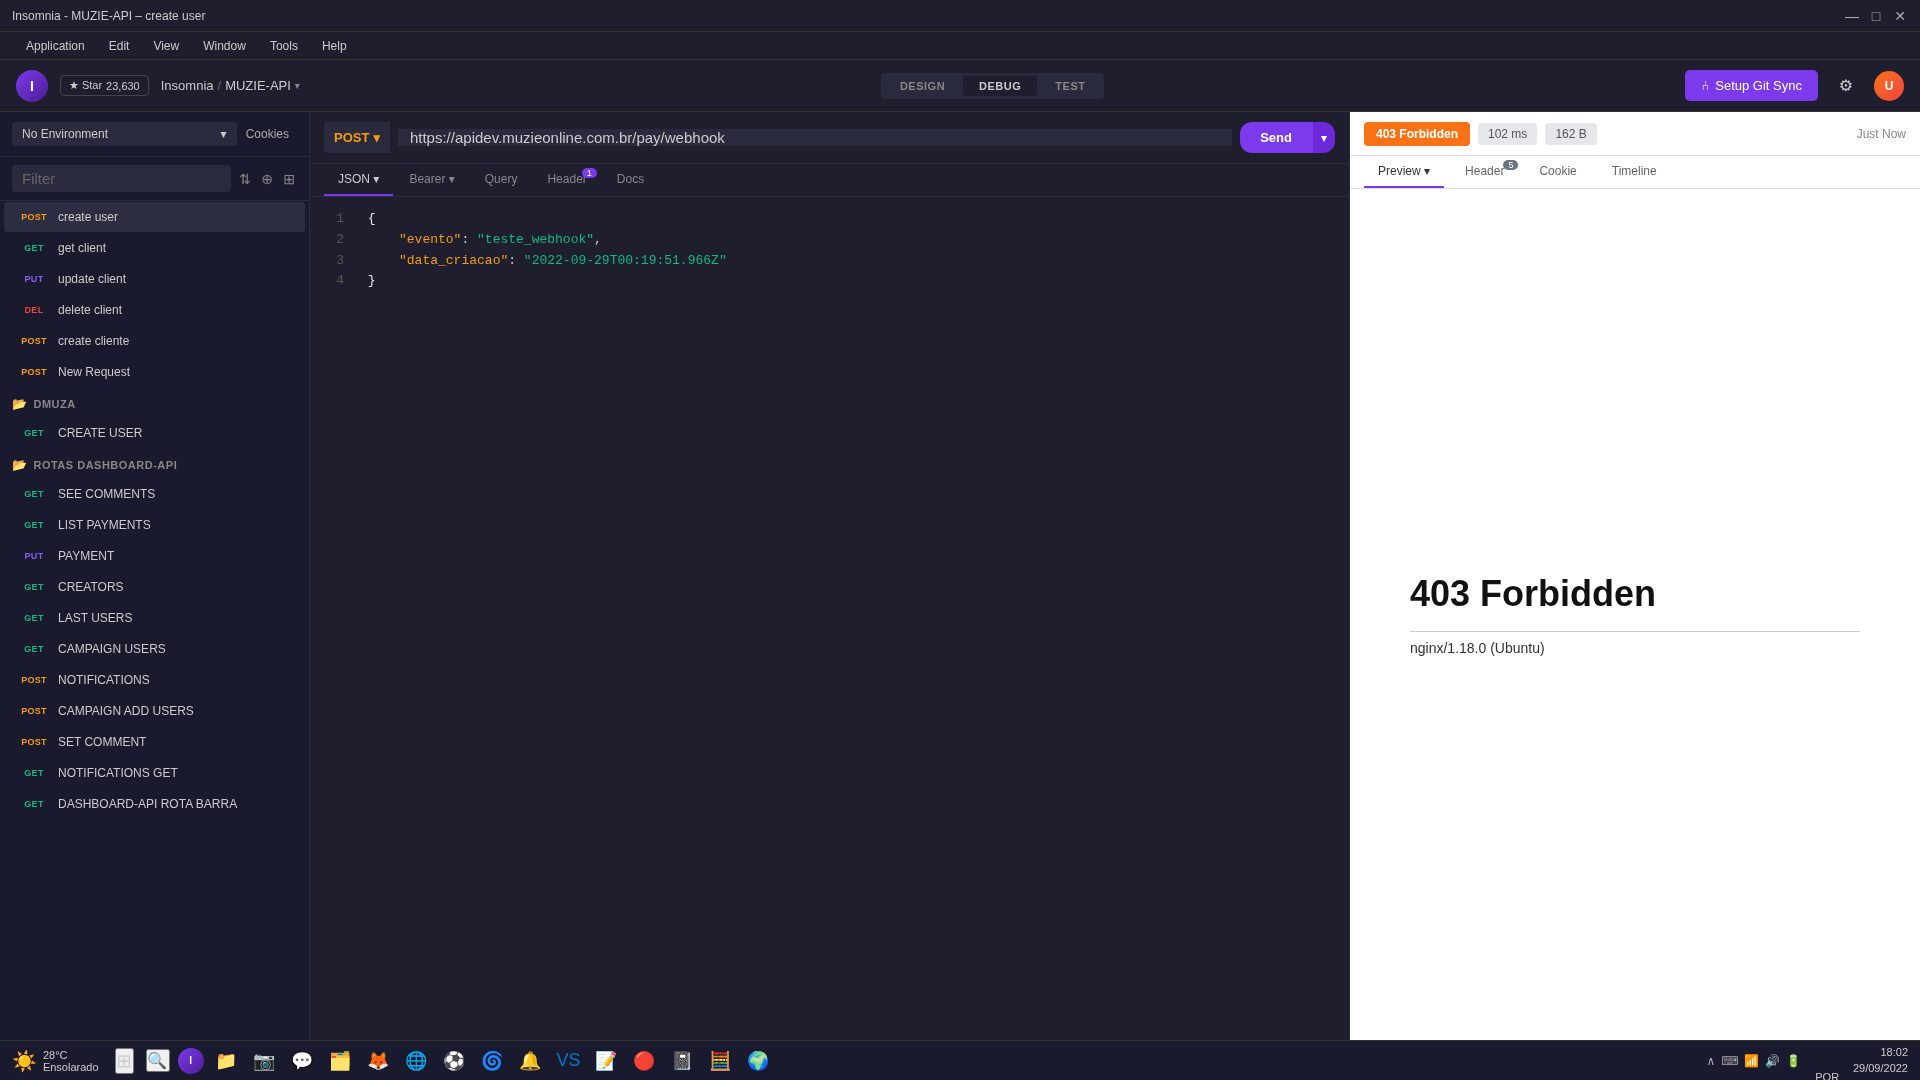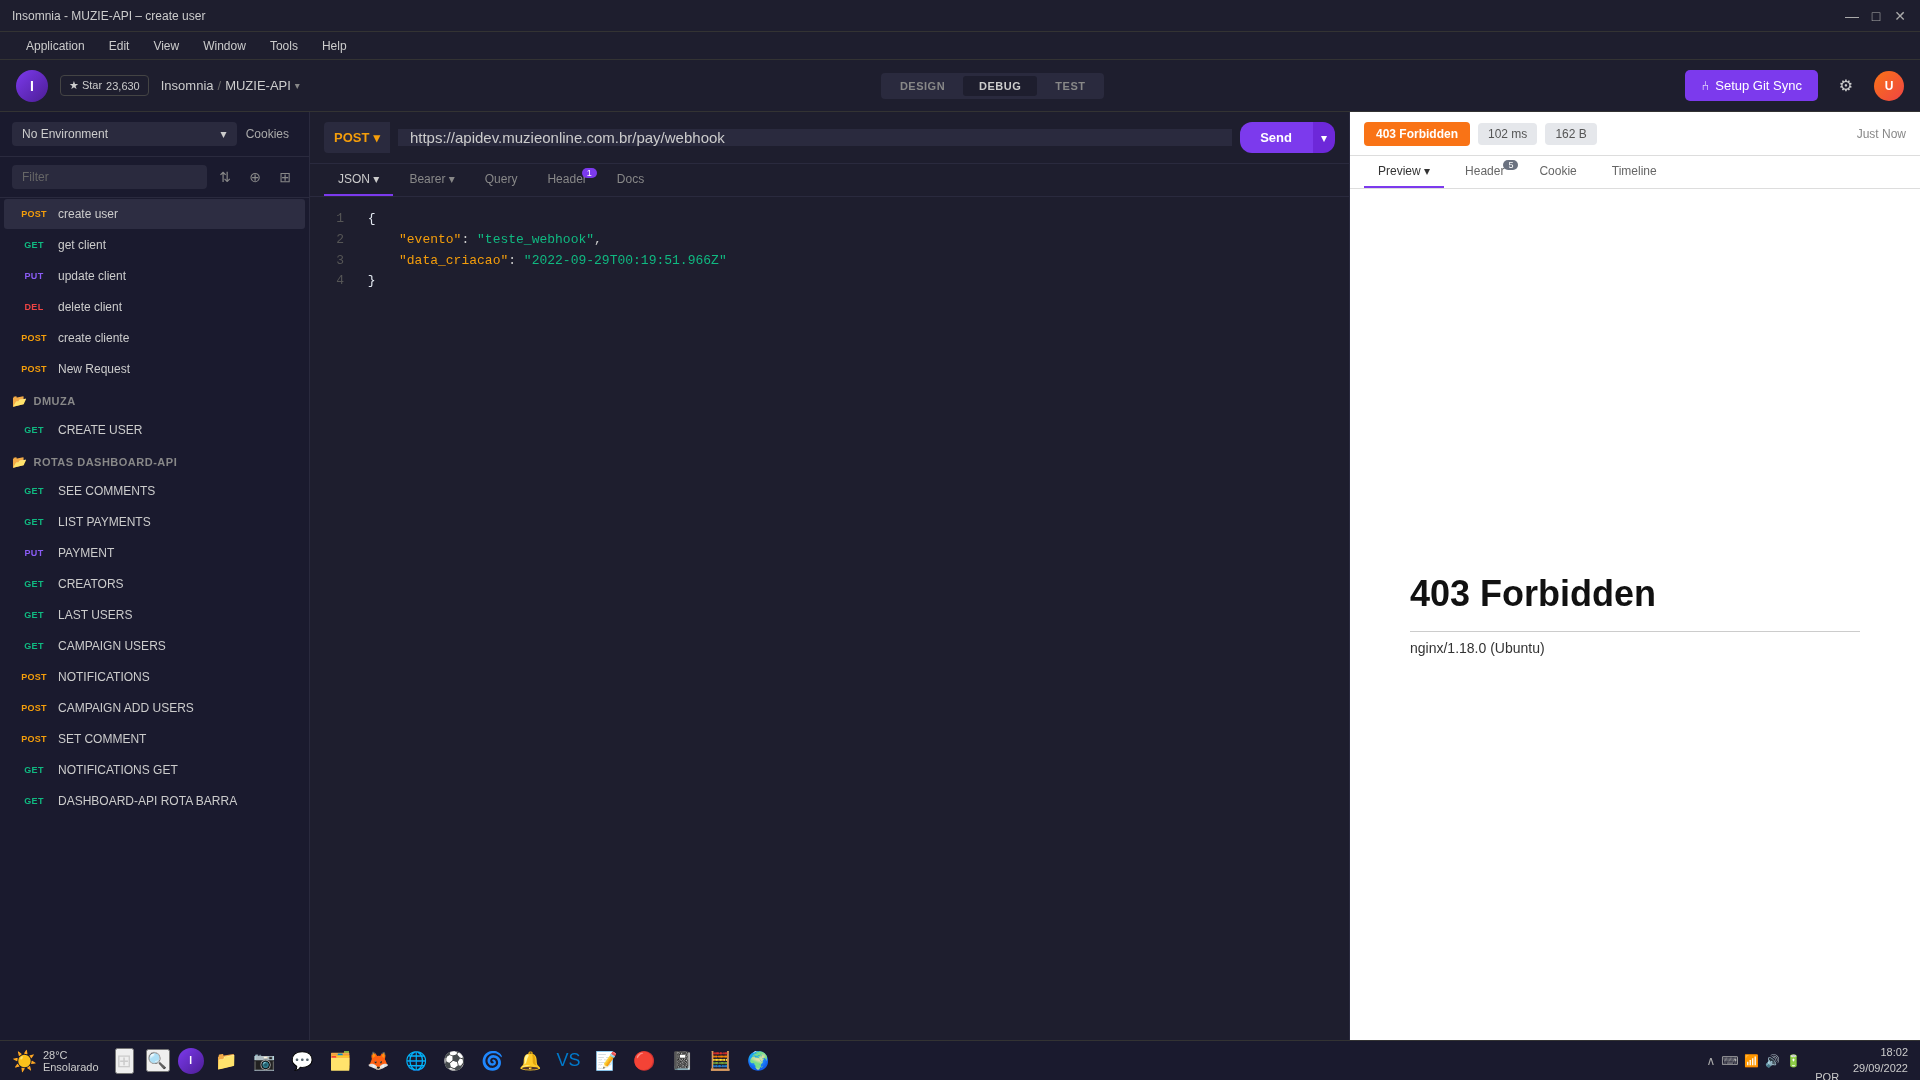--- a/index.html
+++ b/index.html
@@ -124,21 +124,21 @@
       background: transparent; border: none; color: #aaa;
       font-size: 12px; cursor: pointer; padding: 5px 8px;
     }
     .filter-row {
       padding: 8px 12px;
       display: flex; align-items: center; gap: 6px;
       border-bottom: 1px solid #2a2a3e;
     }
     .filter-input {
       flex: 1; background: #2a2a3e; border: none; color: #ccc;
-      padding: 5px 10px; border-radius: 4px; font-size: 12px; outline: none;
+      padding: 5px 10px; border-radius: 4px; font-size: 15px; outline: none;
     }
     .filter-input::placeholder { color: #666; }
     .icon-btn {
       background: transparent; border: none; color: #888;
       font-size: 14px; cursor: pointer; width: 24px; height: 24px;
       display: flex; align-items: center; justify-content: center;
     }
 
     .sidebar-list { overflow-y: auto; flex: 1; }
     .sidebar-list::-webkit-scrollbar { width: 4px; }

